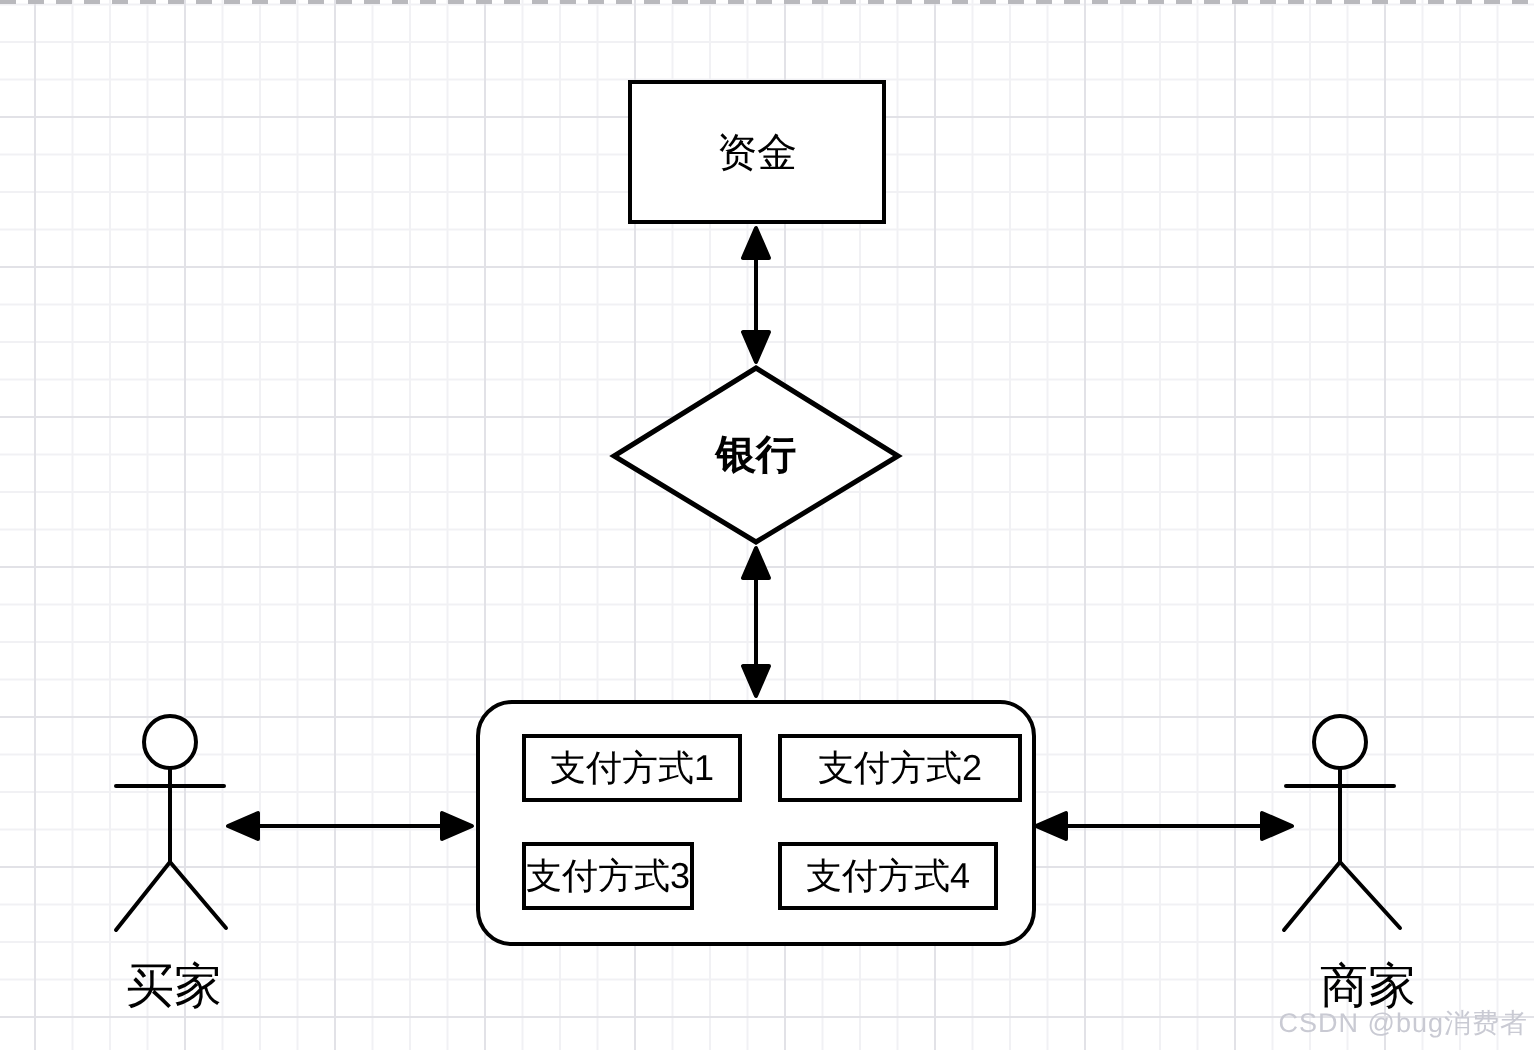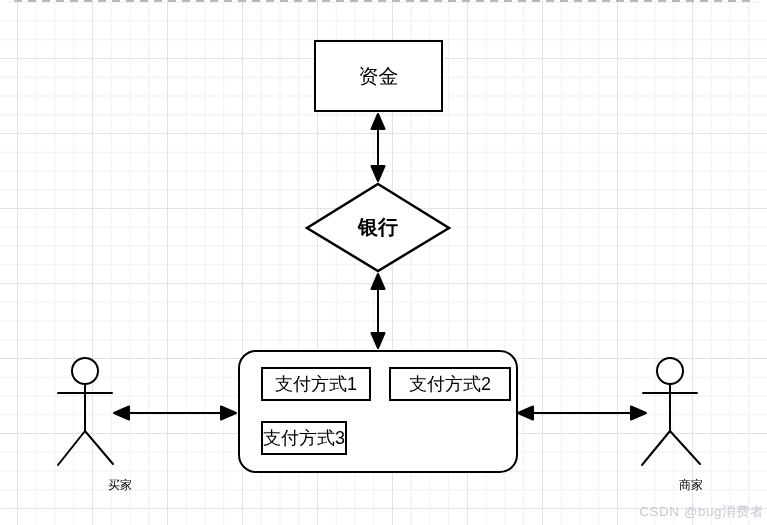--- a/index.html
+++ b/index.html
@@ -11,21 +11,20 @@
     background-image:
       linear-gradient(to right, #e2e2e7 1px, transparent 1px),
       linear-gradient(to bottom, #e2e2e7 1px, transparent 1px),
       linear-gradient(to right, #f1f1f4 1px, transparent 1px),
       linear-gradient(to bottom, #f1f1f4 1px, transparent 1px);
     background-size: 75px 75px, 75px 75px, 18.75px 18.75px, 18.75px 18.75px;
     background-position: 17px 0, 0 58px, 17px 0, 0 1.75px;
     overflow: hidden;
     font-family: "Liberation Sans", "DejaVu Sans", sans-serif;
     color: #000;
-    border-radius: 18px;
   }
   .page-break-line {
     position: absolute;
     top: 0; left: 0;
     width: 100%; height: 2px;
     background: repeating-linear-gradient(90deg, #b9b9bd 0 8px, transparent 8px 14px);
   }
   .svg-layer {
     position: absolute;
     top: 0; left: 0;
@@ -57,25 +56,25 @@
   .diamond-label {
     position: absolute;
     left: 307px; top: 183px; width: 142px; height: 89px;
     display: flex; align-items: center; justify-content: center;
     font-size: 20px;
     font-weight: bold;
   }
   .actor-label {
     position: absolute;
     width: 90px;
-    text-align: right;
-    font-size: 12px;
+    text-align: center;
+    font-size: 24px;
   }
   .buyer-label { left: 42px; top: 477px; }
-  .merchant-label { left: 613px; top: 477px; }
+  .merchant-label { left: 639px; top: 477px; }
   .watermark {
     position: absolute;
     right: 3px; bottom: 4px;
     font-size: 13.5px;
     color: #c9cad3;
     letter-spacing: 0.5px;
   }
 </style>
 </head>
 <body>
@@ -138,19 +137,22 @@
   <div class="payment-container"></div>
   <div class="shape-rect pm-box pm-1">
     <span>支付方式1</span>
   </div>
   <div class="shape-rect pm-box pm-2">
     <span>支付方式2</span>
   </div>
   <div class="shape-rect pm-box pm-3">
     <span>支付方式3</span>
   </div>
+  <div class="shape-rect pm-box pm-4">
+    <span>支付方式4</span>
+  </div>
 
   <div class="actor-label buyer-label">买家</div>
   <div class="actor-label merchant-label">商家</div>
 
   <div class="watermark">CSDN @bug消费者</div>
 
 </div>
 
 </body></html>

